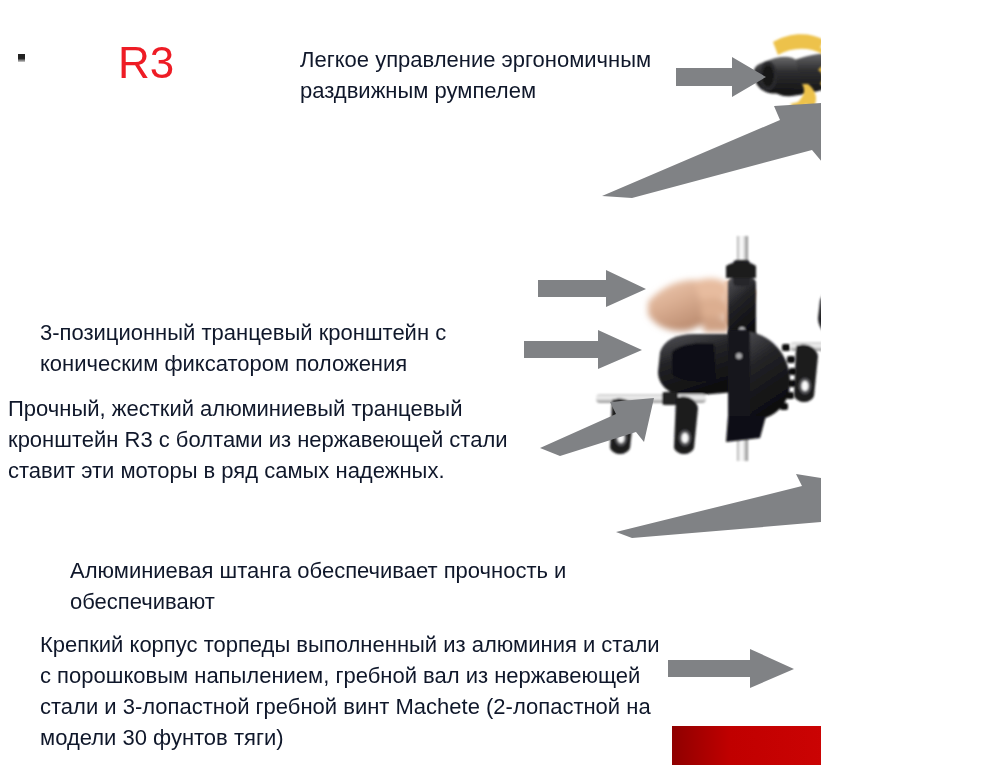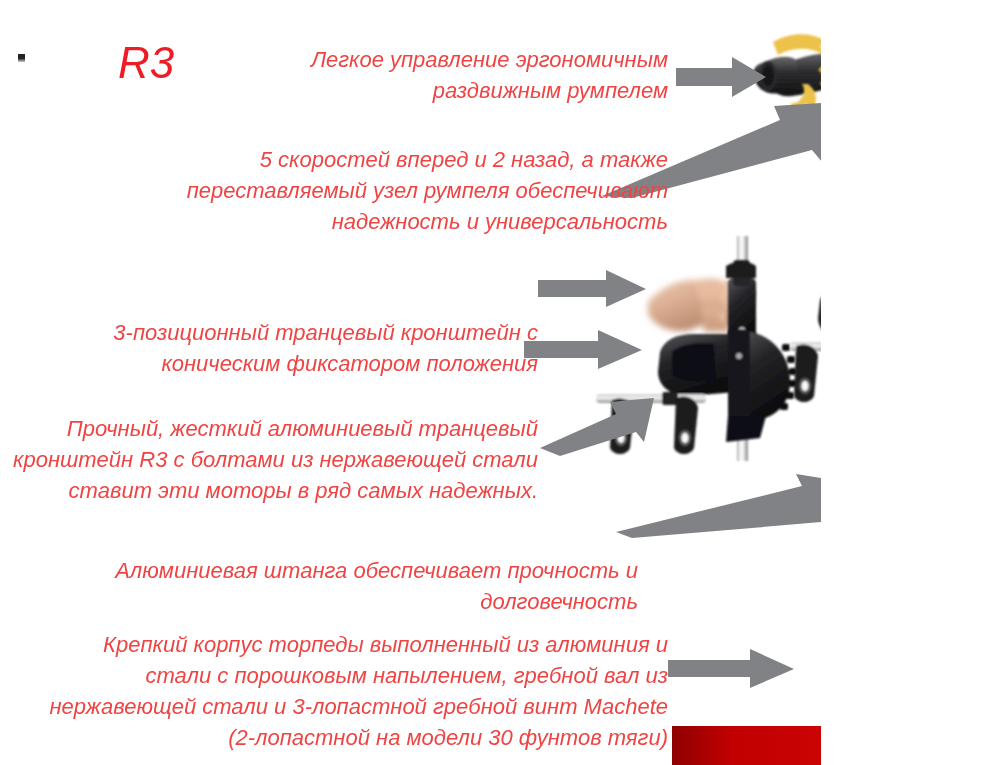--- a/index.html
+++ b/index.html
@@ -8,21 +8,20 @@
     background: #ffffff;
   }
   #slide {
     position: relative;
     width: 821px;
     height: 765px;
     background: #ffffff;
     overflow: hidden;
     font-family: "Liberation Sans", sans-serif;
     color: #231f20;
-    font-style: italic;
   }
 
   
   #title {
     position: absolute;
     left: 118px;
     top: 38px;
     font-size: 44px;
     line-height: 50px;
     font-weight: 400;
@@ -36,32 +35,32 @@
     left: 18px;
     top: 54px;
     width: 7px;
     height: 8px;
     background: linear-gradient(180deg,#222 0%, #222 55%, #cfcfcf 100%);
   }
 
   
   .caption {
     position: absolute;
-    text-align: right;
+    text-align: left;
     font-size: 22px;
     line-height: 31px;
-    color: #ef4444;
+    color: #0f172a;
     font-family: "Liberation Sans", sans-serif;
   }
 
   #cap-tiller   { left: 300px; top: 44px;  width: 368px; }
   #cap-speeds   { left: 120px; top: 144px; width: 548px; }
   #cap-depth    { left: 60px;  top: 245px; width: 478px; }
   #cap-transom  { left: 40px;  top: 317px; width: 498px; }
-  #cap-bracket  { left: 8px;   top: 393px; width: 530px; margin-top: 20px; }
+  #cap-bracket  { left: 8px;   top: 393px; width: 530px; }
   #cap-shaft    { left: 70px;  top: 555px; width: 568px; }
   #cap-torpedo  { left: 40px;  top: 629px; width: 628px; }
 
   
   .arrow { position: absolute; }
   .arrow svg { display: block; }
 
   
   #photos { position: absolute; left: 0; top: 0; width: 995px; height: 765px; }
   #photos svg { display: block; }
@@ -316,19 +315,18 @@
   <div class="arrow" style="left:668px; top:648px;">
     <svg width="128" height="42" viewBox="0 0 128 42">
       <path d="M0 12 L82 12 L82 1 L126 21 L82 40 L82 29 L0 29 Z" fill="#808285"></path>
     </svg>
   </div>
 
   <div id="corner-dot"></div>
   <div id="title">R3</div>
 
   <div class="caption" id="cap-tiller">Легкое управление эргономичным раздвижным румпелем</div>
-  <div class="caption" id="cap-speeds">5 скоростей вперед и 2 назад, а также переставляемый узел румпеля обеспечивают надежность и универсальность</div>
   <div class="caption" id="cap-transom">3-позиционный транцевый кронштейн с коническим фиксатором положения</div>
   <div class="caption" id="cap-bracket">Прочный, жесткий алюминиевый транцевый кронштейн R3 с болтами из нержавеющей стали ставит эти моторы в ряд самых надежных.</div>
-  <div class="caption" id="cap-shaft">Алюминиевая штанга обеспечивает прочность и долговечность</div>
+  <div class="caption" id="cap-shaft">Алюминиевая штанга обеспечивает прочность и обеспечивают</div>
   <div class="caption" id="cap-torpedo">Крепкий корпус торпеды выполненный из алюминия и стали с порошковым напылением, гребной вал из нержавеющей стали и 3-лопастной гребной винт Machete (2-лопастной на модели 30 фунтов тяги)</div>
 
 </div>
 
 </body></html>

